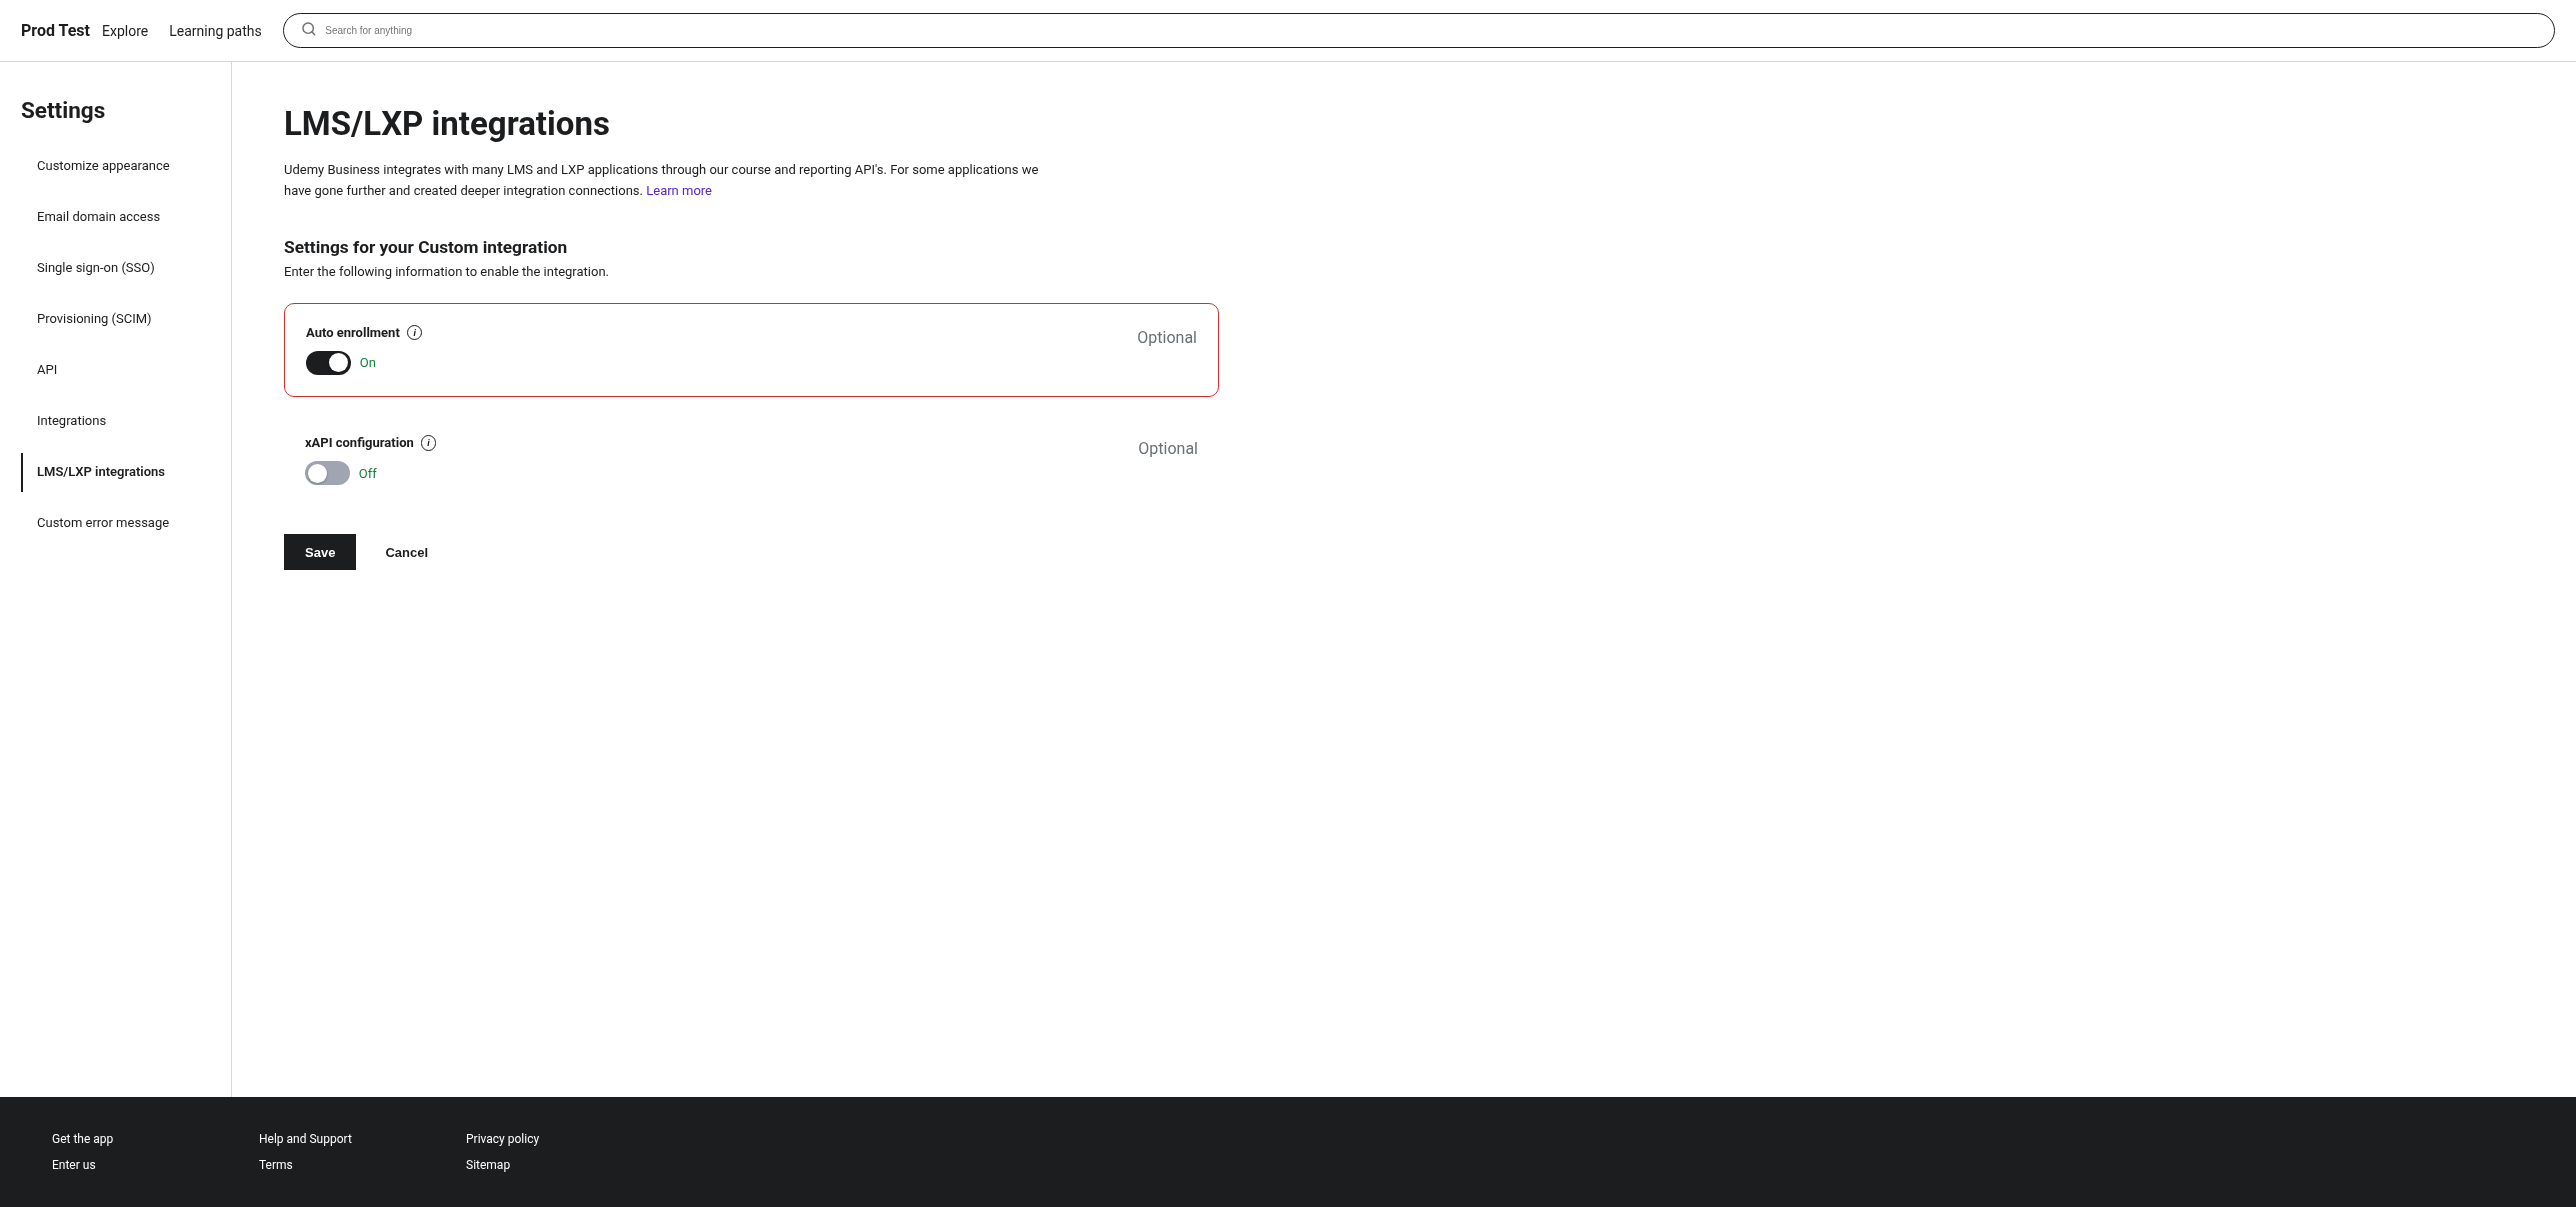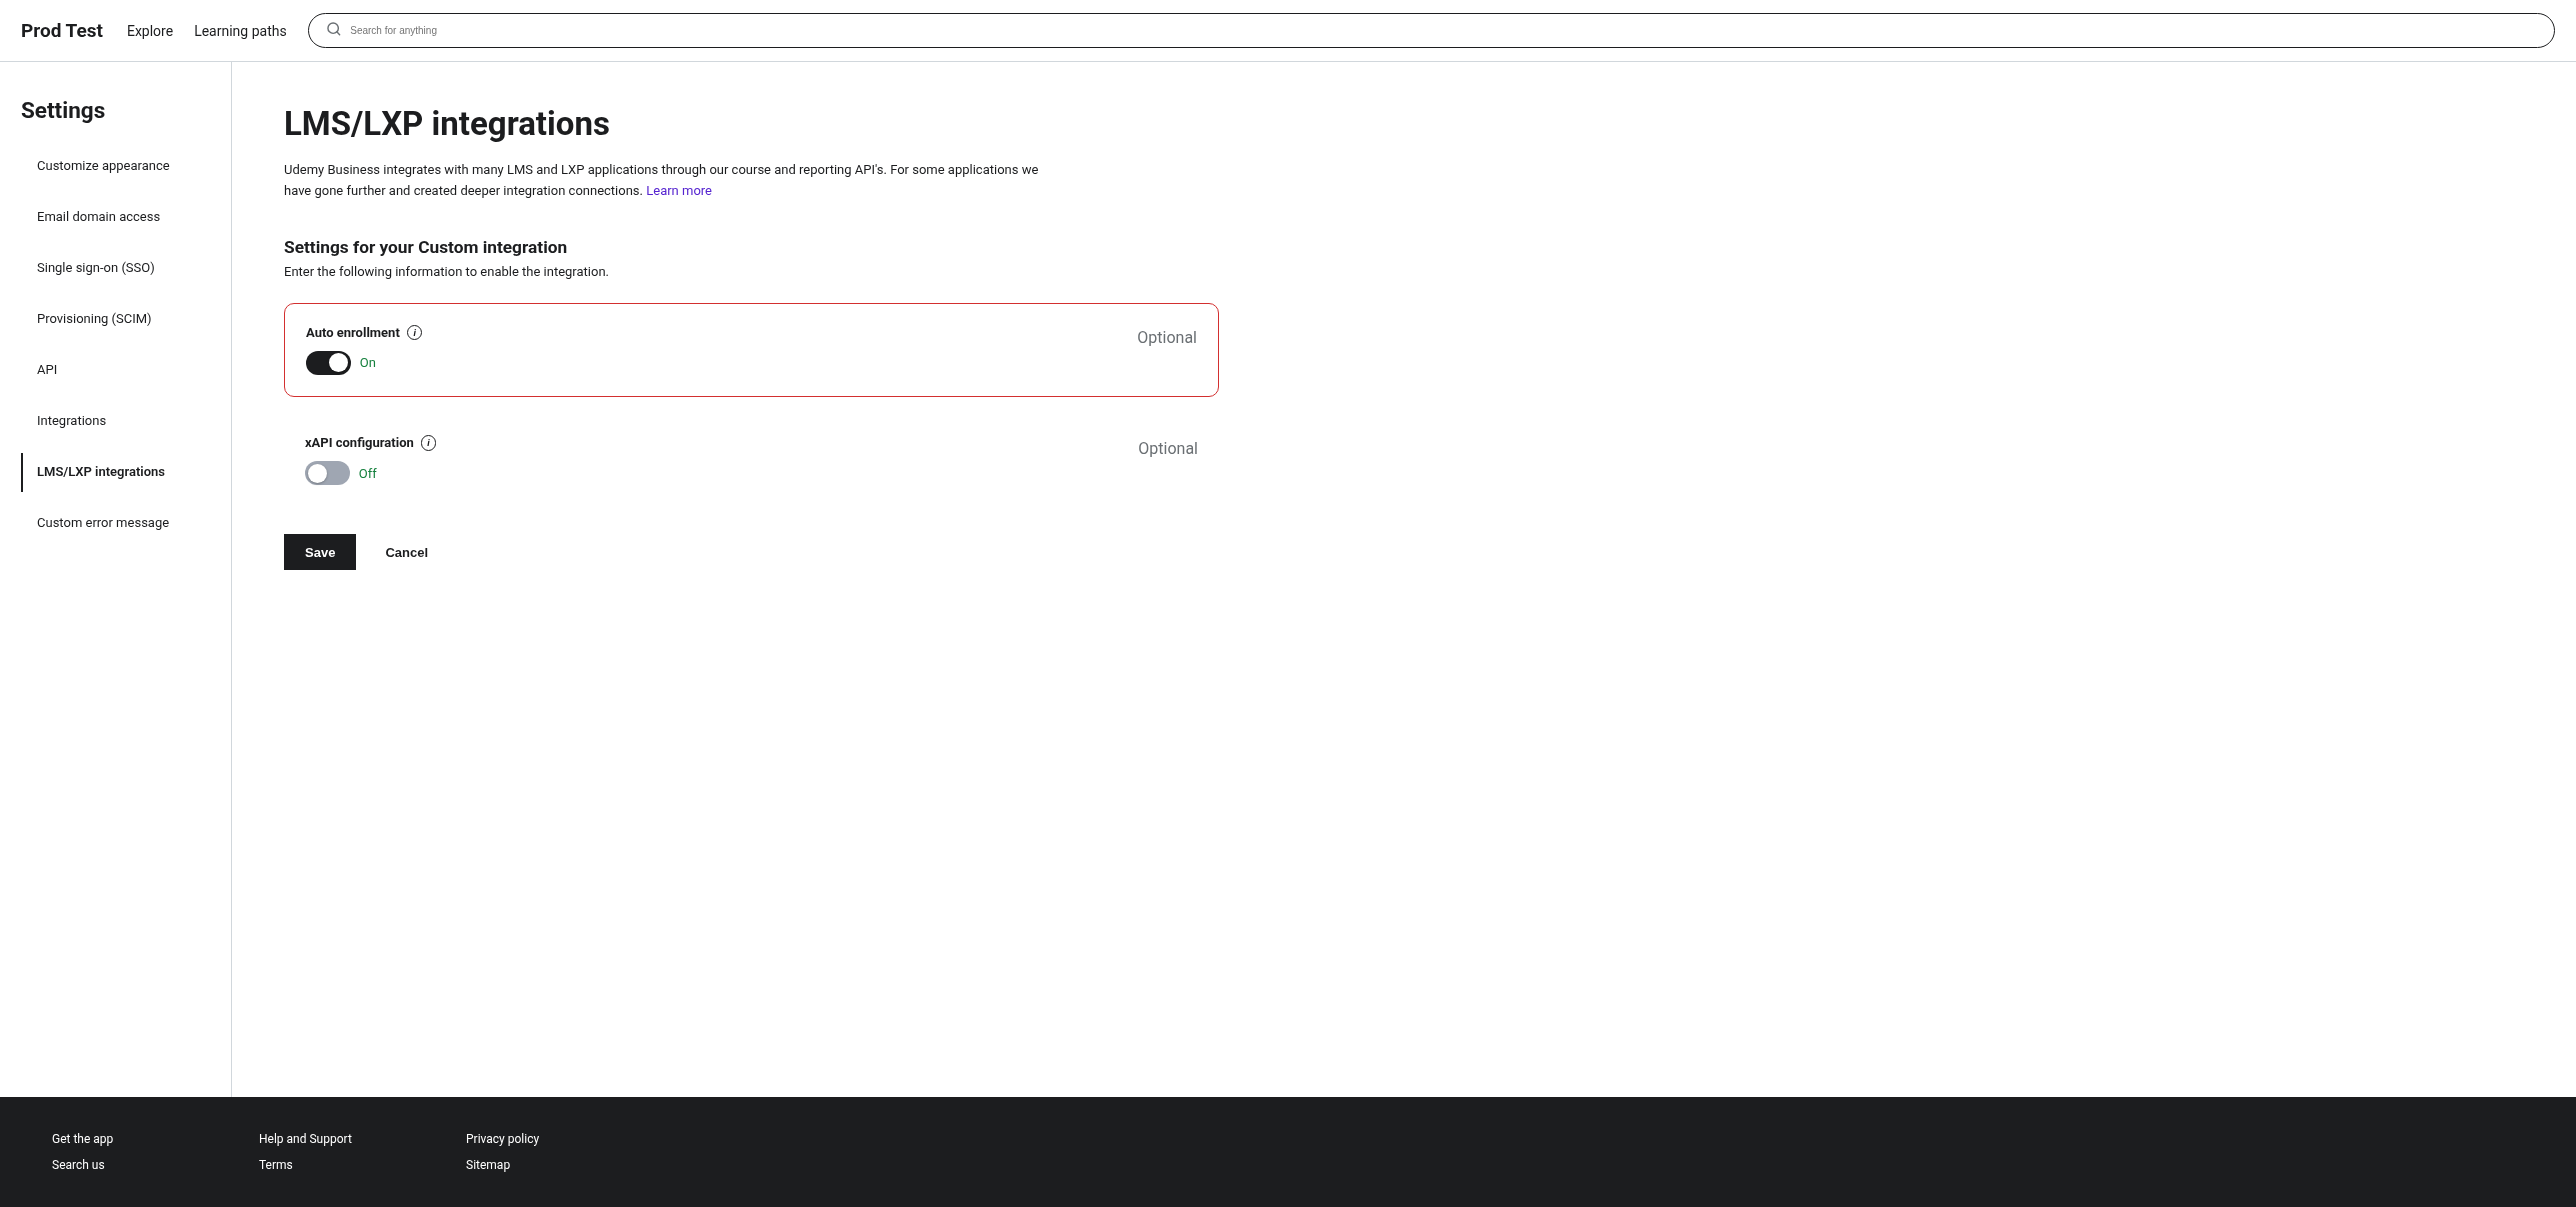--- a/index.html
+++ b/index.html
@@ -17,24 +17,24 @@
     .header {
       display: flex;
       align-items: center;
       padding: 0 21px;
       height: 62px;
       border-bottom: 0.9px solid #d1d7dc;
       background: #fff;
       flex-shrink: 0;
     }
     .header-brand {
-      font-size: 19px;
-      font-weight: 700;
-      color: #1c1d1f;
-      margin-right: 24px;
+      font-size: 16px;
+      font-weight: 700;
+      color: #1c1d1f;
+      margin-right: 12px;
       white-space: nowrap;
     }
     .header-nav {
       display: flex;
       align-items: center;
       gap: 21px;
       margin-right: 21px;
     }
     .header-nav-item {
       font-size: 14px;
@@ -368,21 +368,21 @@
         <button class="btn-save">Save</button>
         <button class="btn-cancel">Cancel</button>
       </div>
     </div>
   </main>
 </div>
 
 <footer class="footer">
   <div class="footer-col">
     <a class="footer-link" href="#">Get the app</a>
-    <a class="footer-link" href="#">Search us</a>
+    <a class="footer-link" href="#">Enter us</a>
   </div>
   <div class="footer-col">
     <a class="footer-link" href="#">Help and Support</a>
     <a class="footer-link" href="#">Terms</a>
   </div>
   <div class="footer-col">
     <a class="footer-link" href="#">Privacy policy</a>
     <a class="footer-link" href="#">Sitemap</a>
   </div>
 </footer>

